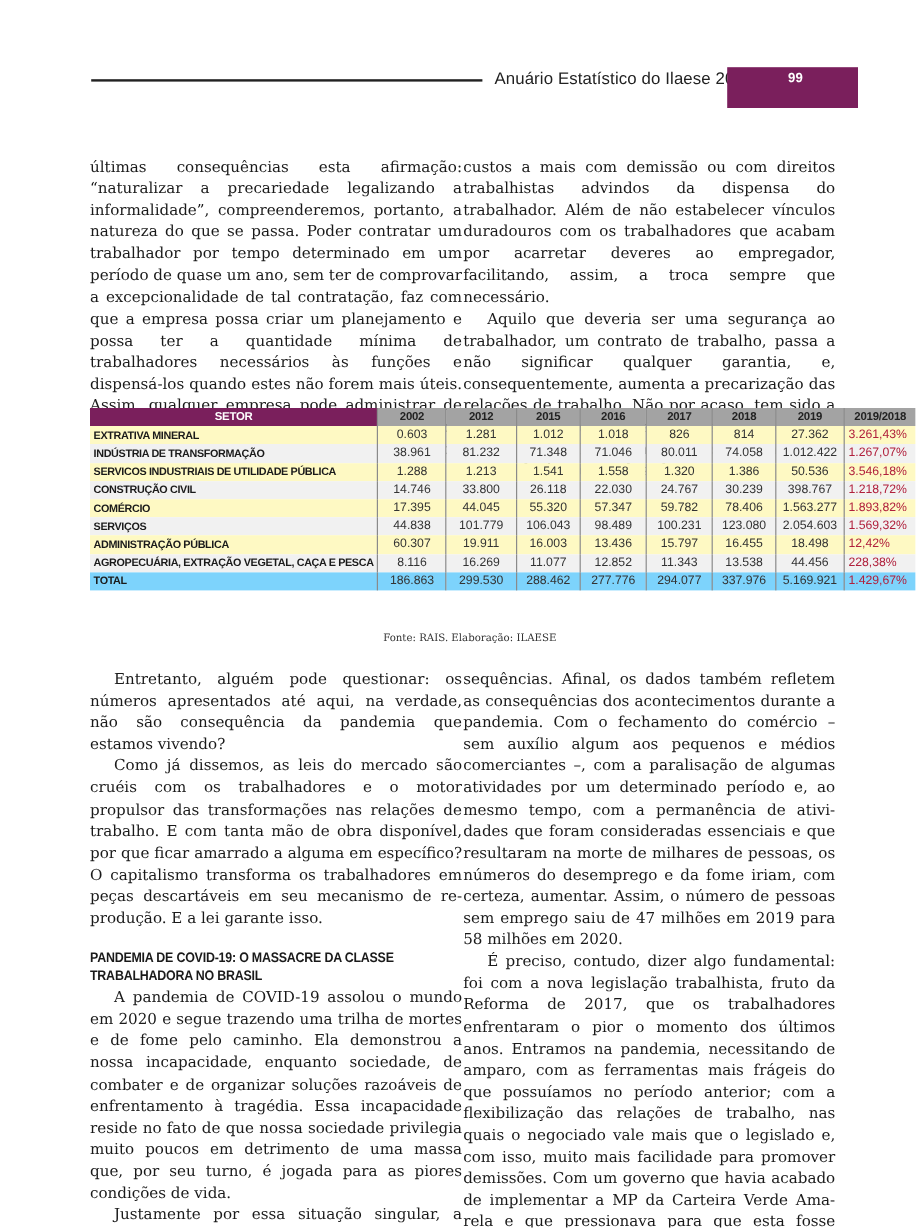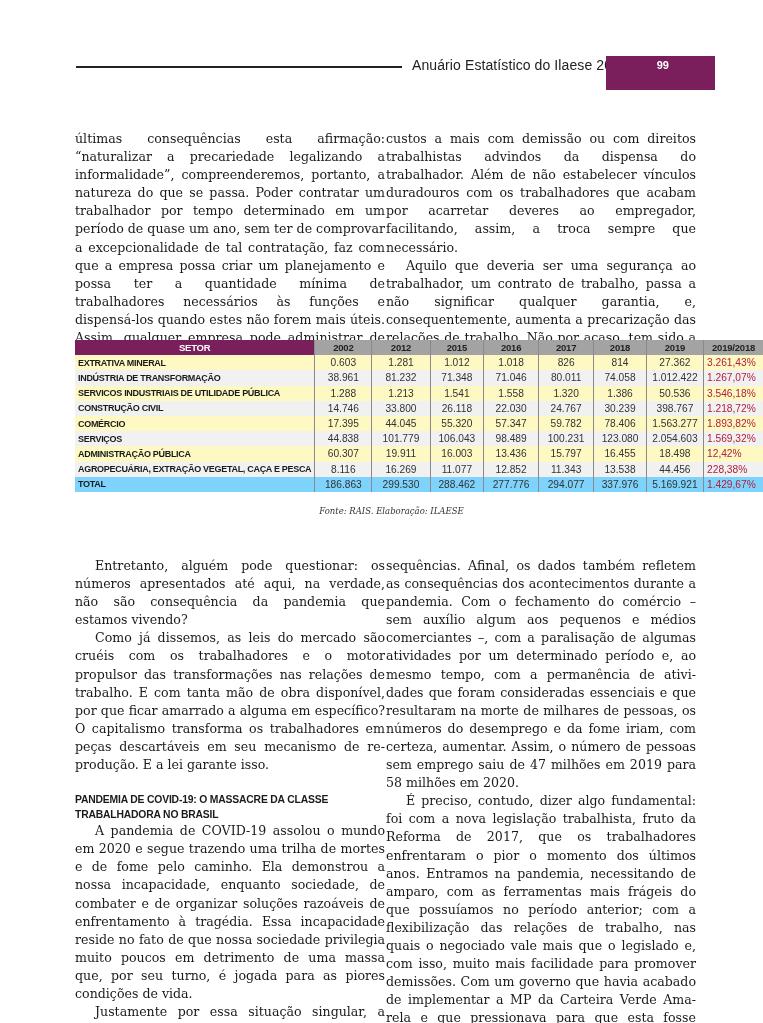--- a/index.html
+++ b/index.html
@@ -25,21 +25,21 @@
   table.data td.label { text-align: left; font-weight: bold; font-size: 9px; letter-spacing: -0.3px; width: 190px; }
   table.data td.num { text-align: center; color: #333; }
   table.data td.pct { color: #b0203c; }
   table.data tr.odd td { background: #fef9c3; }
   table.data tr.even td { background: #f1f1f1; }
   table.data tr.total td { background: #7dd3fc; }
   table.data td:last-child, table.data th:last-child { border-right: none; }
   .col-2002 { width: 60px; } .col-2012 { width: 62px; } .col-2015 { width: 54px; } .col-2016 { width: 56px; }
   .col-2017 { width: 57px; } .col-2018 { width: 52px; } .col-2019 { width: 54px; } .col-ratio { width: 56px; }
 
-  .source { position: absolute; left: 0; width: 763px; top: 506px; text-align: center; font-family: "DejaVu Serif", serif; font-style: italic; font-size: 8.5px; color: #333; padding-left: 20px; box-sizing: border-box; }
+  .source { position: absolute; left: 0; width: 763px; top: 527px; text-align: center; font-family: "DejaVu Serif", serif; font-size: 8.5px; color: #333; padding-left: 20px; box-sizing: border-box; }
 </style>
 </head>
 <body>
 
 <div class="hdr-line"></div>
 <div class="hdr-title">Anuário Estatístico do Ilaese 2021</div>
 <div class="hdr-page">99</div>
 
 <div class="col col1-top">
   <p>últimas consequências esta afirmação: “naturalizar a precariedade legalizando a informalidade”, compre­enderemos, portanto, a natureza do que se passa. Po­der contratar um trabalhador por tempo determinado em um período de quase um ano, sem ter de compro­var a excepcionalidade de tal contratação, faz com que a empresa possa criar um planejamento e possa ter a quantidade mínima de trabalhadores necessários às funções e dispensá-los quando estes não forem mais úteis. Assim, qualquer empresa pode administrar de forma mais efetiva seu contingente de empregados, gastando o mínimo possível a cada momento e sem ter</p>

